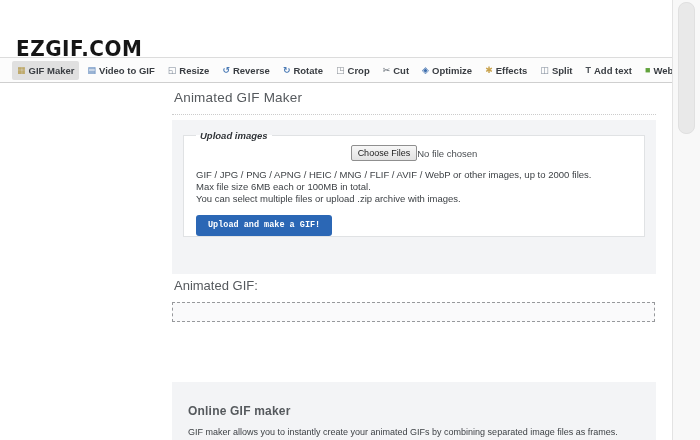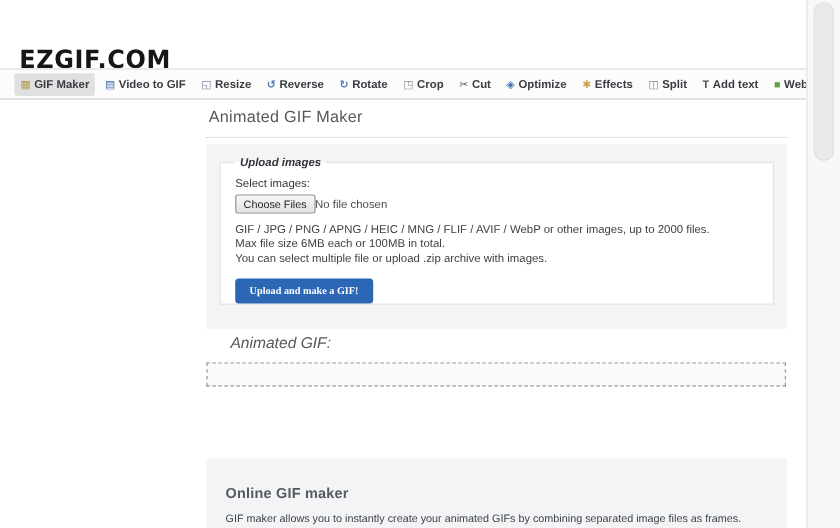--- a/index.html
+++ b/index.html
@@ -41,37 +41,37 @@
     padding:4px 2px 9px 2px; border-bottom:1px dotted #cccccc;
   }
   .panel {
     margin-top:5px; background:#f3f4f6; padding:10px 11px; height:154px; overflow:hidden;
   }
   fieldset {
     background:#ffffff; border:1px solid #e0e2e4; padding:1px 12px 0 12px;
   }
   legend { font-size:9.5px; font-weight:bold; color:#2f3338; padding:0 4px;font-style:italic; }
   .select-label { font-size:9.5px; color:#33373b; margin-top:6px; }
-  .file-row { margin-top:3px; display:flex; align-items:center; }
+  .file-row { margin-top:3px; display:flex; align-items:center;justify-content:center; }
   .file-btn {
     font-family:inherit; font-size:9px; color:#222;
     background:linear-gradient(#f7f7f7,#e2e2e2); border:1px solid #8f8f8f;
     border-radius:2px; padding:2px 6px; cursor:pointer;
   }
   .file-status { font-size:9.5px; color:#4a4e52; margin-left:0; }
   .info { margin-top:8px; font-size:9.5px; line-height:12px; color:#3e4246; }
   .submit {
-    margin-top:10px; display:inline-block; font-family:Liberation Serif, serif;
+    margin-top:10px; display:inline-block; font-family:Liberation Mono, monospace;
     background:#2b67b5; color:#ffffff; font-size:8.5px; font-weight:bold;
     border:none; border-radius:3px; padding:5px 12px 6px 12px; cursor:pointer;
   }
 
   
   .result-heading {
-    position:absolute; left:192px; top:278px; font-size:13px; font-weight:400; color:#55595d;font-style:italic;
+    position:absolute; left:174px; top:278px; font-size:13px; font-weight:400; color:#55595d;
   }
   .result-box {
     position:absolute; left:172px; top:302px; width:483px; height:20px;
     border:1px dashed #97999c; background:#fafafb;
   }
 
   
   .about-panel {
     position:absolute; left:172px; top:382px; width:484px; height:80px;
     background:#f3f4f6; padding:22px 16px 0 16px;
@@ -151,29 +151,28 @@
         <span>WebP</span>
       </a>
     </nav>
 
   <main class="main">
     <h1 class="page-title">Animated GIF Maker</h1>
 
     <section class="panel" style="background: rgb(243, 244, 246);">
       <fieldset>
         <legend>Upload images</legend>
-        <div class="select-label">Select images:</div>
         <div class="file-row">
           <button class="file-btn">Choose Files</button>
           <span class="file-status">No file chosen</span>
         </div>
         <div class="info">
           <div>GIF / JPG / PNG / APNG / HEIC / MNG / FLIF / AVIF / WebP or other images, up to 2000 files.</div>
           <div>Max file size 6MB each or 100MB in total.</div>
-          <div>You can select multiple file or upload .zip archive with images.</div>
+          <div>You can select multiple files or upload .zip archive with images.</div>
         </div>
         <button class="submit" style="background: rgb(43, 103, 181);">Upload and make a GIF!</button>
       </fieldset>
     </section>
   </main>
 
   <h2 class="result-heading">Animated GIF:</h2>
   <div class="result-box"></div>
 
   <section class="about-panel" style="background: rgb(243, 244, 246);">

